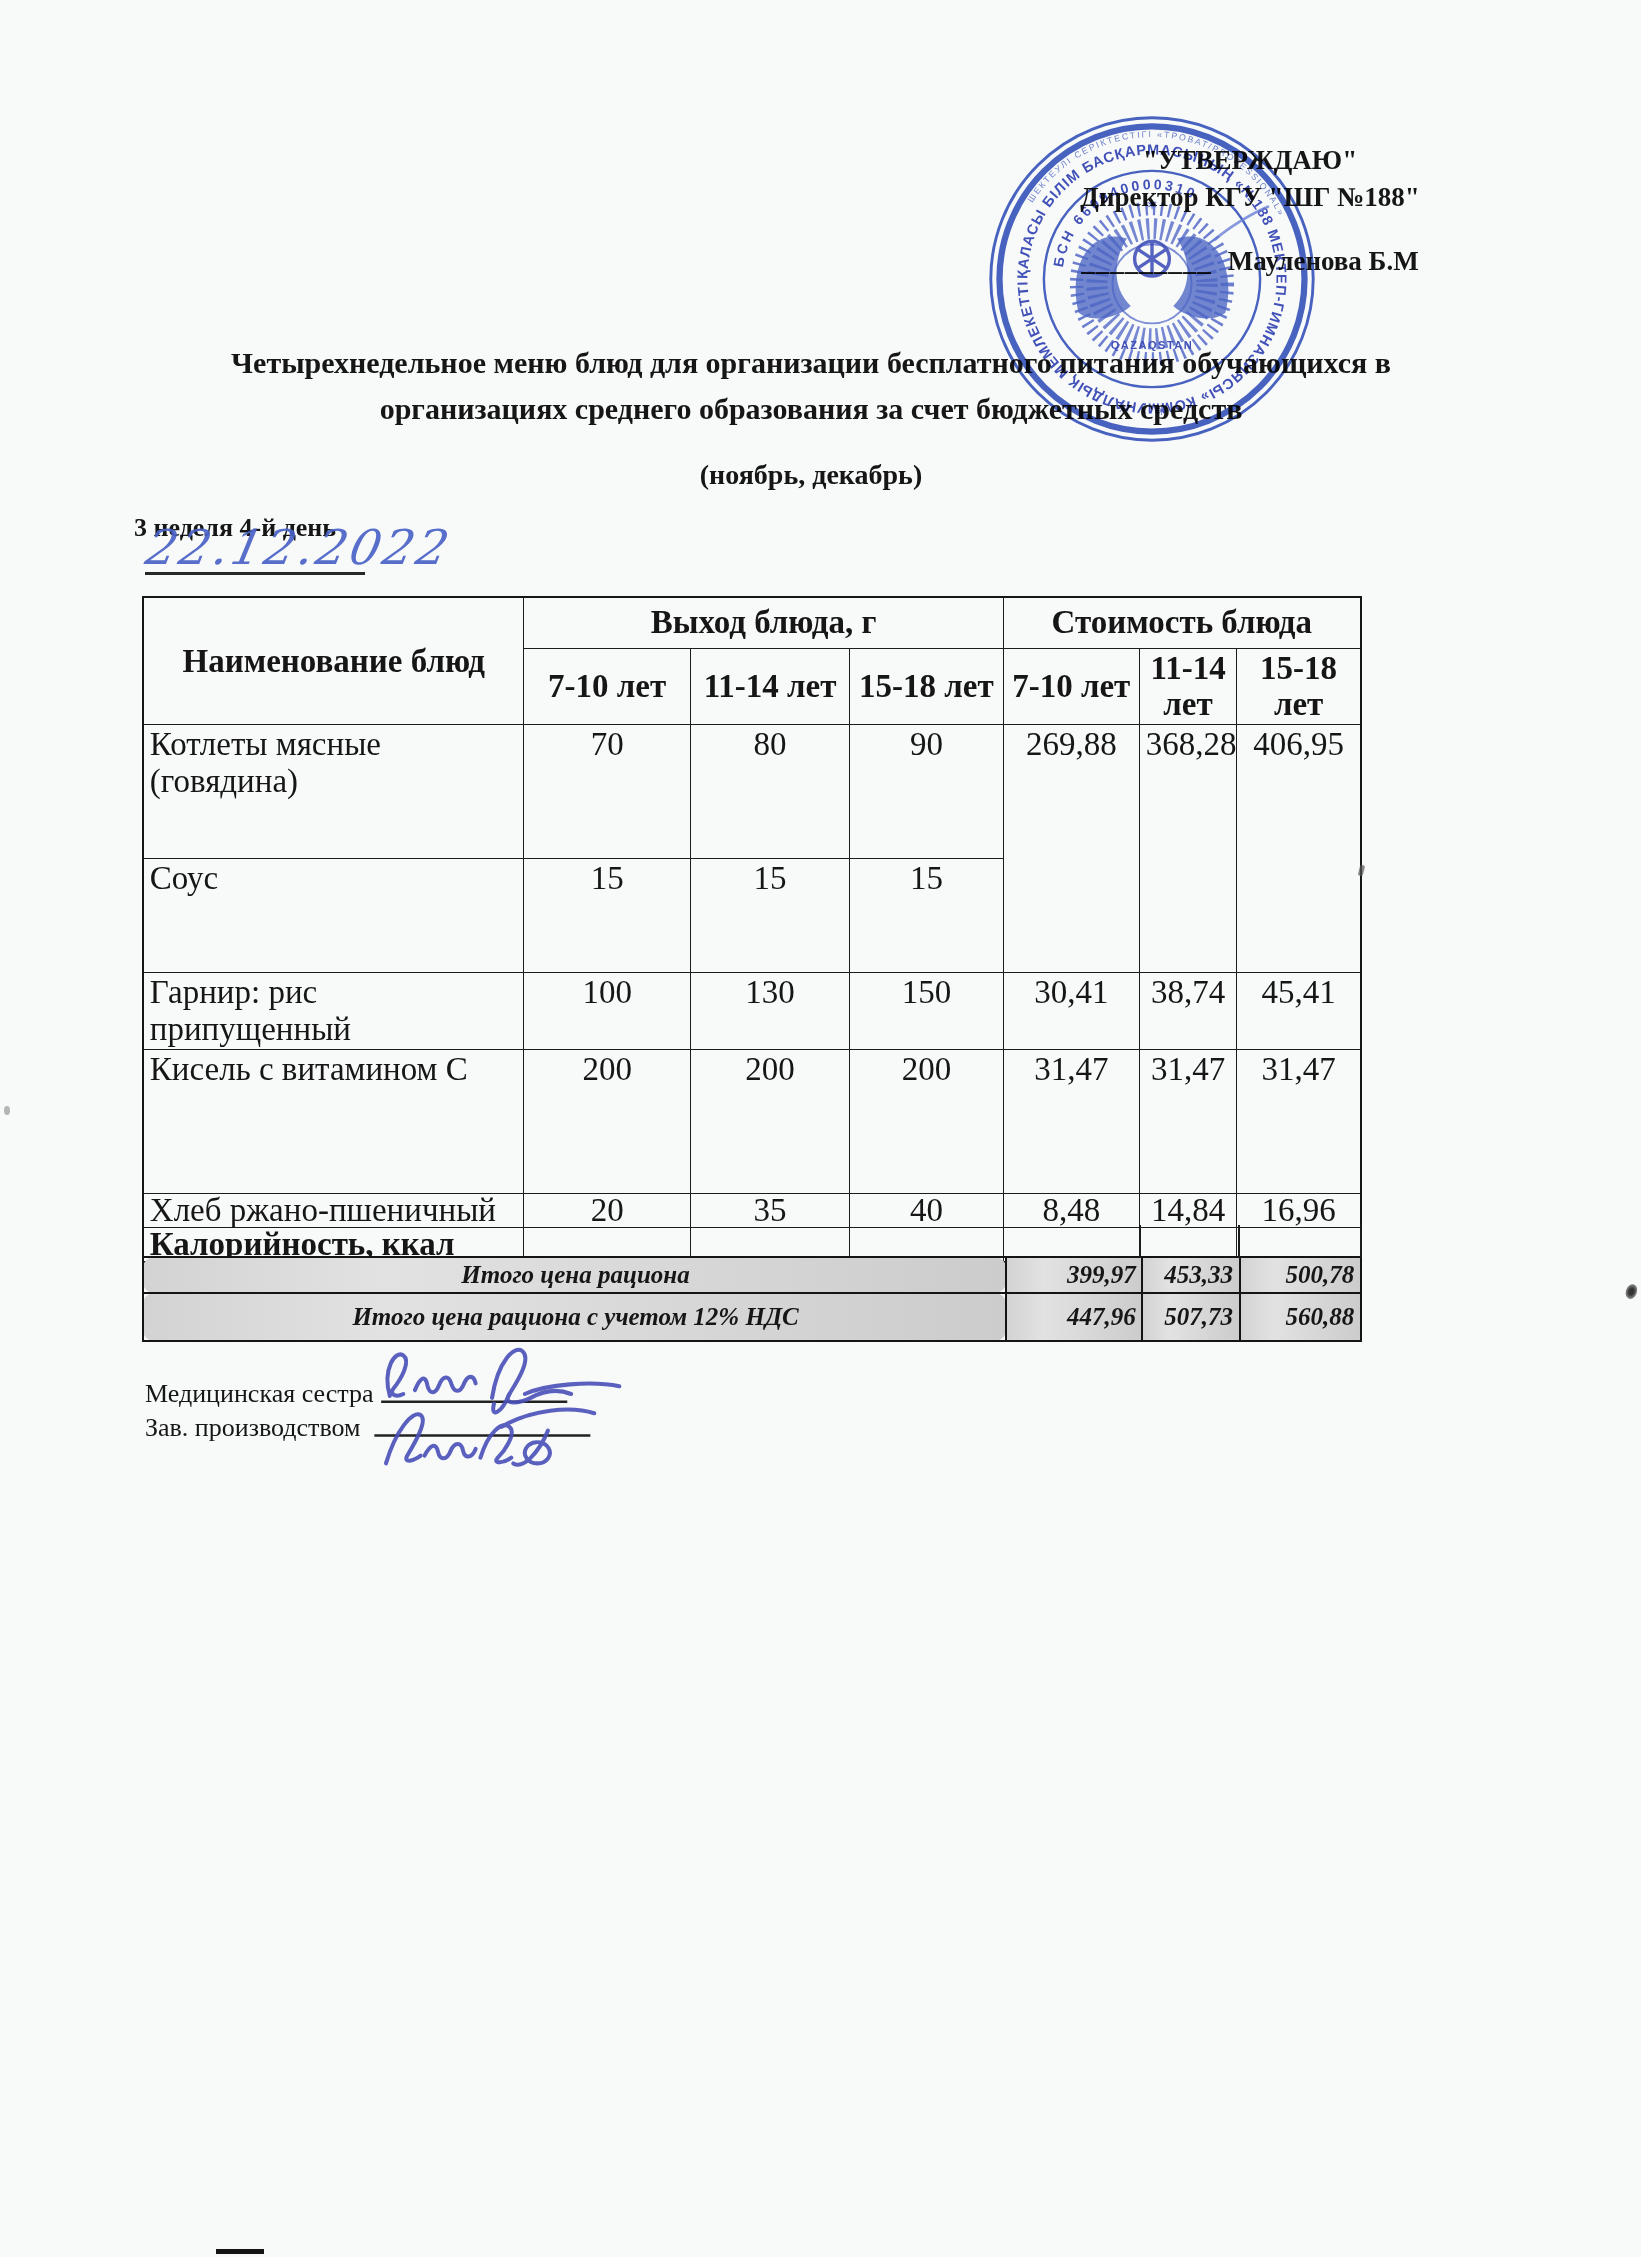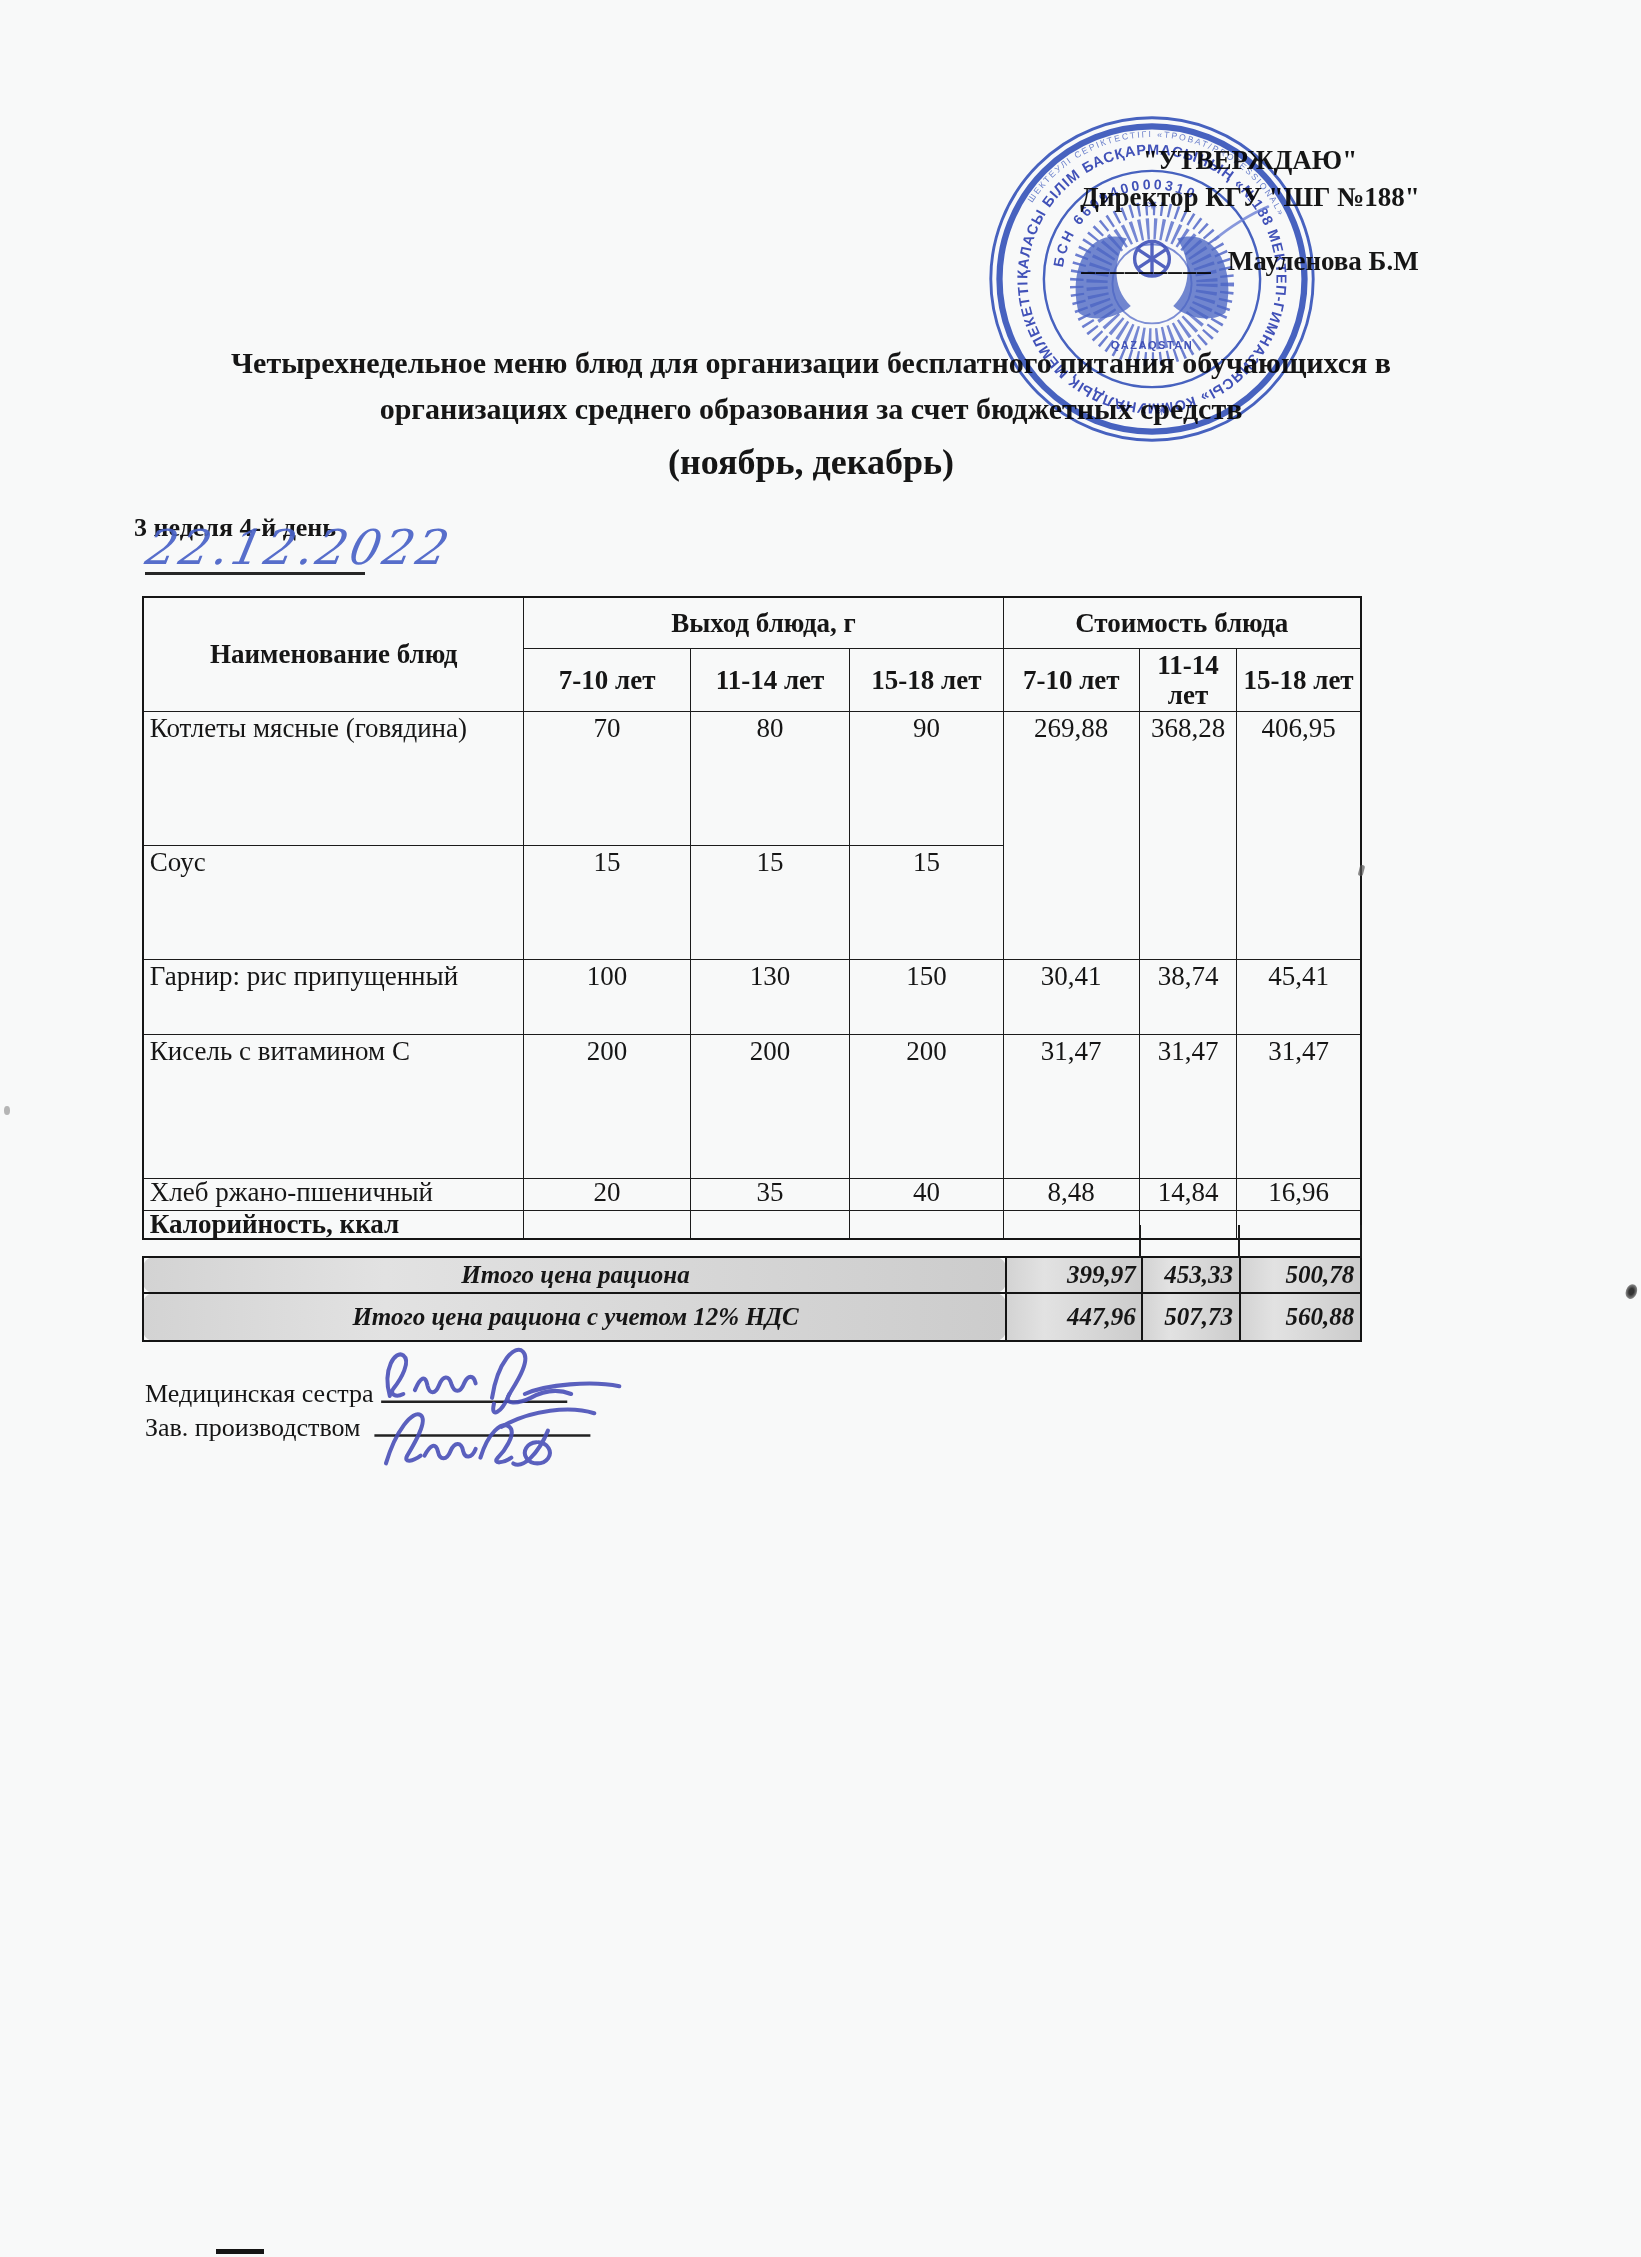--- a/index.html
+++ b/index.html
@@ -16,31 +16,31 @@
   .appr-3{top:246px;}
   .appr-3 .blank{letter-spacing:1px;}
   .appr-3 .nm{margin-left:16px;}
   
   .stamp{position:absolute; left:985px; top:112px; width:334px; height:334px; z-index:5;
          mix-blend-mode:multiply; opacity:.93;}
   
   .title{position:absolute; left:87px; top:340px; width:1448px; text-align:center;
          font-weight:bold; line-height:46px; z-index:2;}
   .title .t1,.title .t2{font-size:30px;}
-  .title .t3{font-size:36px; margin-top:7px;}
+  .title .t3{font-size:28px; margin-top:20px;}
   
   .week{position:absolute; left:134px; top:513px; font-weight:bold; font-size:26px;}
   .hw-date{position:absolute; left:147px; top:519px; z-index:4;
            font-family:"DejaVu Serif", serif; font-style:italic; font-size:48px;
            color:#4a63c8; letter-spacing:2.9px; transform:skewX(-12deg); opacity:.92;}
   .date-line{position:absolute; left:145px; top:572px; width:220px; height:2.9px; background:#272727;}
   
   table{border-collapse:collapse; table-layout:fixed;}
   .menu{position:absolute; left:142px; top:596px; width:1220px; border:2.9px solid #161616;}
-  .menu th,.menu td{border:1.9px solid #1c1c1c; font-size:27px; padding:1px 5.8px; line-height:1.12; overflow:hidden;}
+  .menu th,.menu td{border:1.9px solid #1c1c1c; font-size:33px; padding:1px 5.8px; line-height:1.12; overflow:hidden;}
   .menu th{font-weight:bold; text-align:center; vertical-align:middle;}
   .menu td{vertical-align:top; text-align:center;}
   .menu td.nm{text-align:left;}
   .menu td.bold{font-weight:bold;}
   .hrow1{height:51px;} .hrow2{height:55px;}
   .r0{height:134px;} .r1{height:114px;} .r2{height:75px;}
   .r3{height:144px;} .r4{height:32px;} .r5{height:24px;}
   .r4 td,.r5 td{padding-top:0; padding-bottom:0; line-height:1.0;}
   
   .vl{position:absolute; width:1.9px; background:#1c1c1c; top:1225px; height:33px; z-index:1;}

